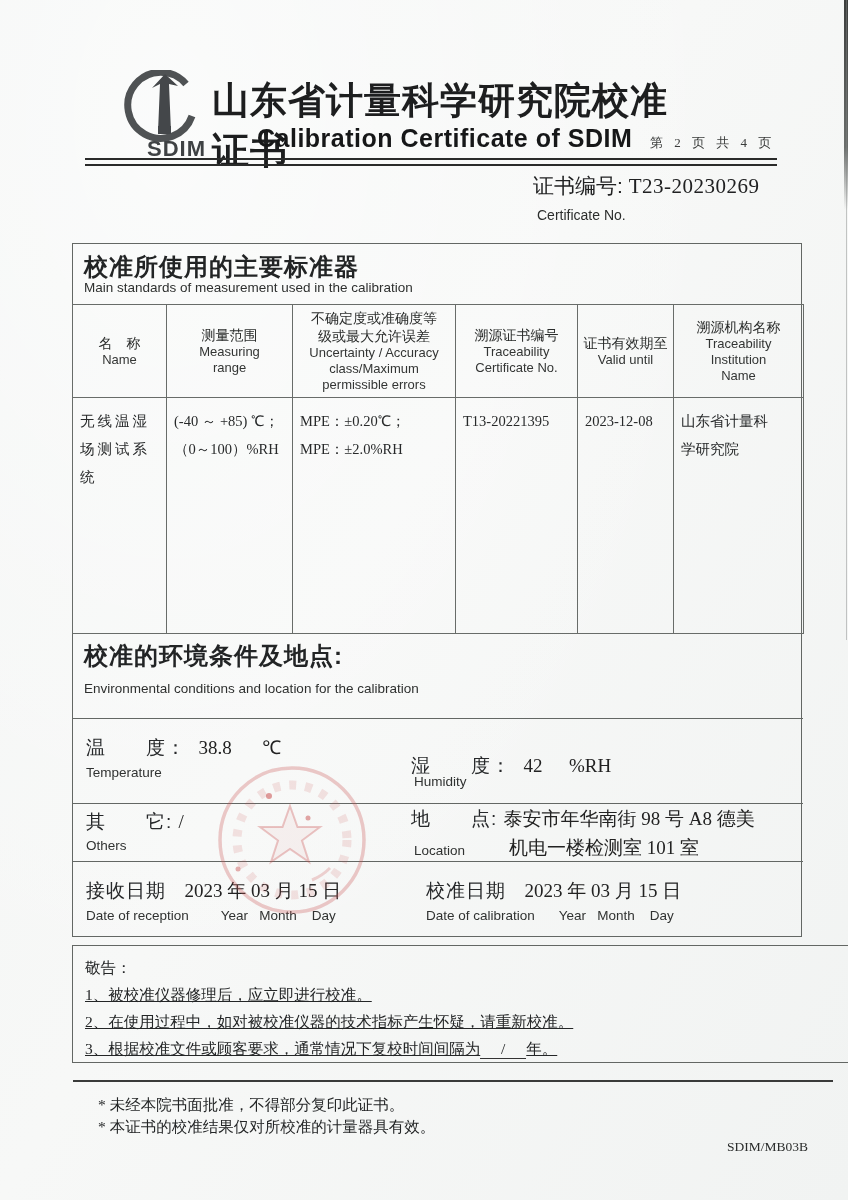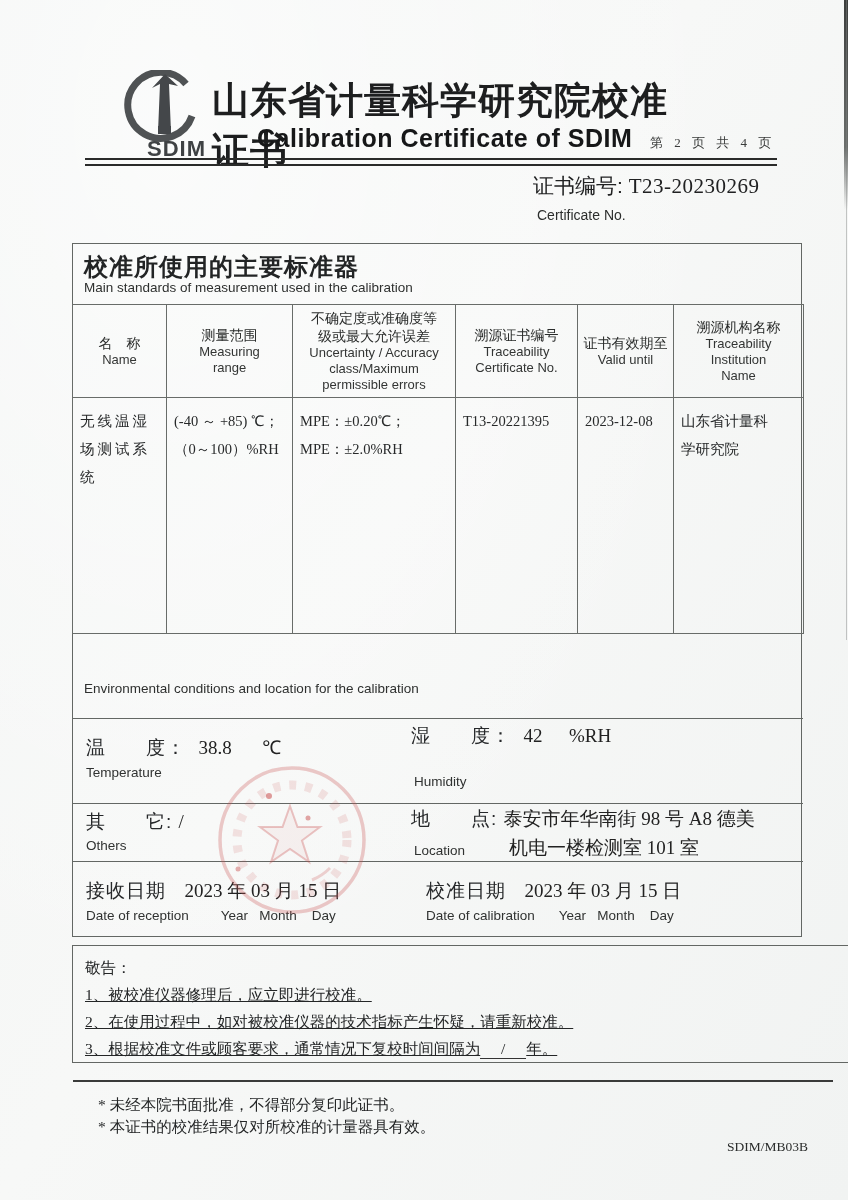--- a/index.html
+++ b/index.html
@@ -151,32 +151,33 @@
         <td>MPE：±0.20℃；
 MPE：±2.0%RH</td>
         <td>T13-20221395</td>
         <td>2023-12-08</td>
         <td>山东省计量科
 学研究院</td>
       </tr>
     </tbody>
       </table>
 
+    <div class="sec-title-cn" style="top:396px;">校准的环境条件及地点:</div>
     <div class="sec-title-en" style="top:437px;">Environmental conditions and location for the calibration</div>
 
     <div class="hline" style="top:474px;"></div>
 
     <div class="pos" style="left:13px; top:490px;">
       <span class="env-label">温　　度：</span>
       <span class="env-val" style="margin-left:8px;">38.8</span>
       <span class="env-val" style="margin-left:26px;">℃</span>
     </div>
     <div class="pos env-en" style="left:13px; top:521px;">Temperature</div>
 
-    <div class="pos" style="left:338px; top:479px;">
+    <div class="pos" style="left:338px; top:509px;">
       <span class="env-label">湿　　度：</span>
       <span class="env-val" style="margin-left:8px;">42</span>
       <span class="env-val" style="margin-left:22px;">%RH</span>
     </div>
     <div class="pos env-en" style="left:341px; top:530px;">Humidity</div>
 
     <div class="hline" style="top:559px;"></div>
 
     <div class="pos" style="left:13px; top:565px;">
       <span class="env-label">其　　它: </span>

